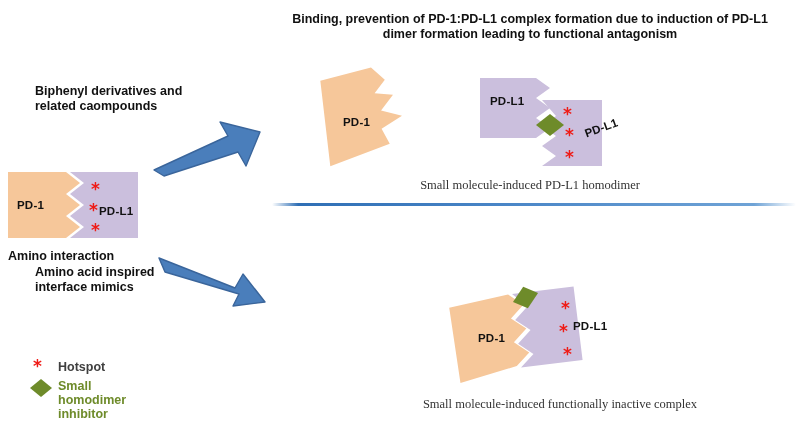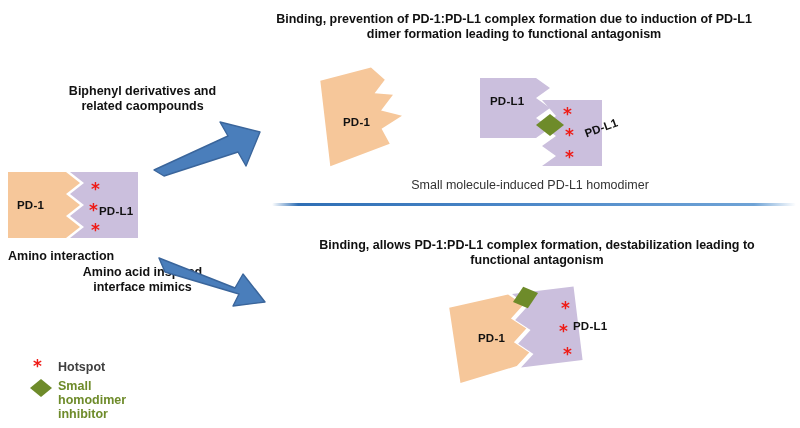--- a/index.html
+++ b/index.html
@@ -10,24 +10,24 @@
     color:#1a1a1a;
     overflow:hidden;
     position:relative;
   }
   .stage{position:absolute;left:0;top:0;width:800px;height:428px;}
   .txt{position:absolute;white-space:pre-line;line-height:1.22;}
   .title{
     font-weight:bold;font-size:12.5px;text-align:center;color:#111;
   }
   .caption{
-    font-size:12.5px;text-align:center;color:#333;font-weight:normal;
+    font-size:12.5px;text-align:center;color:#333;font-weight:normal;font-family:Liberation Serif, serif;
   }
   .sidelabel{
-    font-weight:bold;font-size:12.5px;text-align:center;color:#111;
+    font-weight:bold;font-size:12.5px;text-align:left;color:#111;
   }
   .corner{
     font-weight:bold;font-size:12.5px;color:#111;
   }
   .legend-text{font-weight:bold;font-size:12.5px;}
   .legend-hot{color:#404040;}
   .legend-inh{color:#6e8b2a;}
   .shape-label{
     position:absolute;font-weight:bold;font-size:11.5px;color:#111;
     letter-spacing:.2px;
@@ -40,21 +40,21 @@
   .divider{
     position:absolute;height:3px;border-radius:2px;
     background:linear-gradient(to right,#ffffff 0%,#2f6fb5 5%,#4a86c7 45%,#6fa3d6 92%,#ffffff 100%);
   }
 </style>
 </head>
 <body>
 
 <div class="stage">
 
-  <div class="txt title" style="left:254px;top:12px;width:520px;">Binding, prevention of PD-1:PD-L1 complex formation due to induction of PD-L1
+  <div class="txt title" style="left:270px;top:12px;width:520px;">Binding, prevention of PD-1:PD-L1 complex formation due to induction of PD-L1
 dimer formation leading to functional antagonism</div>
 
   <div class="txt sidelabel" style="left:35px;top:84px;width:215px;">Biphenyl derivatives and
 related caompounds</div>
 
   <div class="txt sidelabel" style="left:35px;top:265px;width:215px;">Amino acid inspired
 interface mimics</div>
 
   <svg style="left:150px;top:118px;" width="115" height="60" viewBox="0 0 115 60">
     <polygon points="4,52 78,18 70,4 110,14 96,48 88,34 14,58" fill="#4A7EBB" stroke="#3A659B" stroke-width="1.4" stroke-linejoin="round"></polygon>
@@ -109,33 +109,32 @@
   <div class="shape-label" style="left:490px;top:95px;">PD-L1</div>
   <div class="shape-label" style="left:583px;top:128px;transform:rotate(-20deg);transform-origin:left top;">PD-L1</div>
   <div class="aster" style="left:563px;top:106px;">*</div>
   <div class="aster" style="left:565px;top:127px;">*</div>
   <div class="aster" style="left:565px;top:149px;">*</div>
 
   <div class="txt caption" style="left:380px;top:178px;width:300px;">Small molecule-induced PD-L1 homodimer</div>
 
   <div class="divider" style="left:272px;top:203px;width:524px;"></div>
 
-  <div class="txt title" style="left:282px;top:238px;width:510px;">Binding, allows PD-1:PD-L1 complex formation, destabilization leading to
-functional antagonism</div>
 
   <svg style="left:452px;top:292px;" width="160" height="100" viewBox="0 0 160 100">
     <g transform="rotate(-7 80 50)">
 
       <polygon points="2,6 62,0 76,12 62,24 76,36 62,48 76,60 62,72 4,82" fill="#F6C79A"></polygon>
 
       <polygon points="66,0 128,0 128,74 66,74 80,62 66,50 80,38 66,26 80,14" fill="#CBBFDD"></polygon>
 
       <polygon points="78,-6 92,2 80,16 66,8" fill="#6E8B2A"></polygon>
     </g>
   </svg>
   <div class="shape-label" style="left:478px;top:332px;">PD-1</div>
   <div class="shape-label" style="left:573px;top:320px;">PD-L1</div>
   <div class="aster" style="left:561px;top:300px;">*</div>
   <div class="aster" style="left:559px;top:323px;">*</div>
   <div class="aster" style="left:563px;top:346px;">*</div>
 
+  <div class="txt caption" style="left:390px;top:397px;width:340px;">Small molecule-induced functionally inactive complex</div>
 
 </div>
 
 </body></html>

